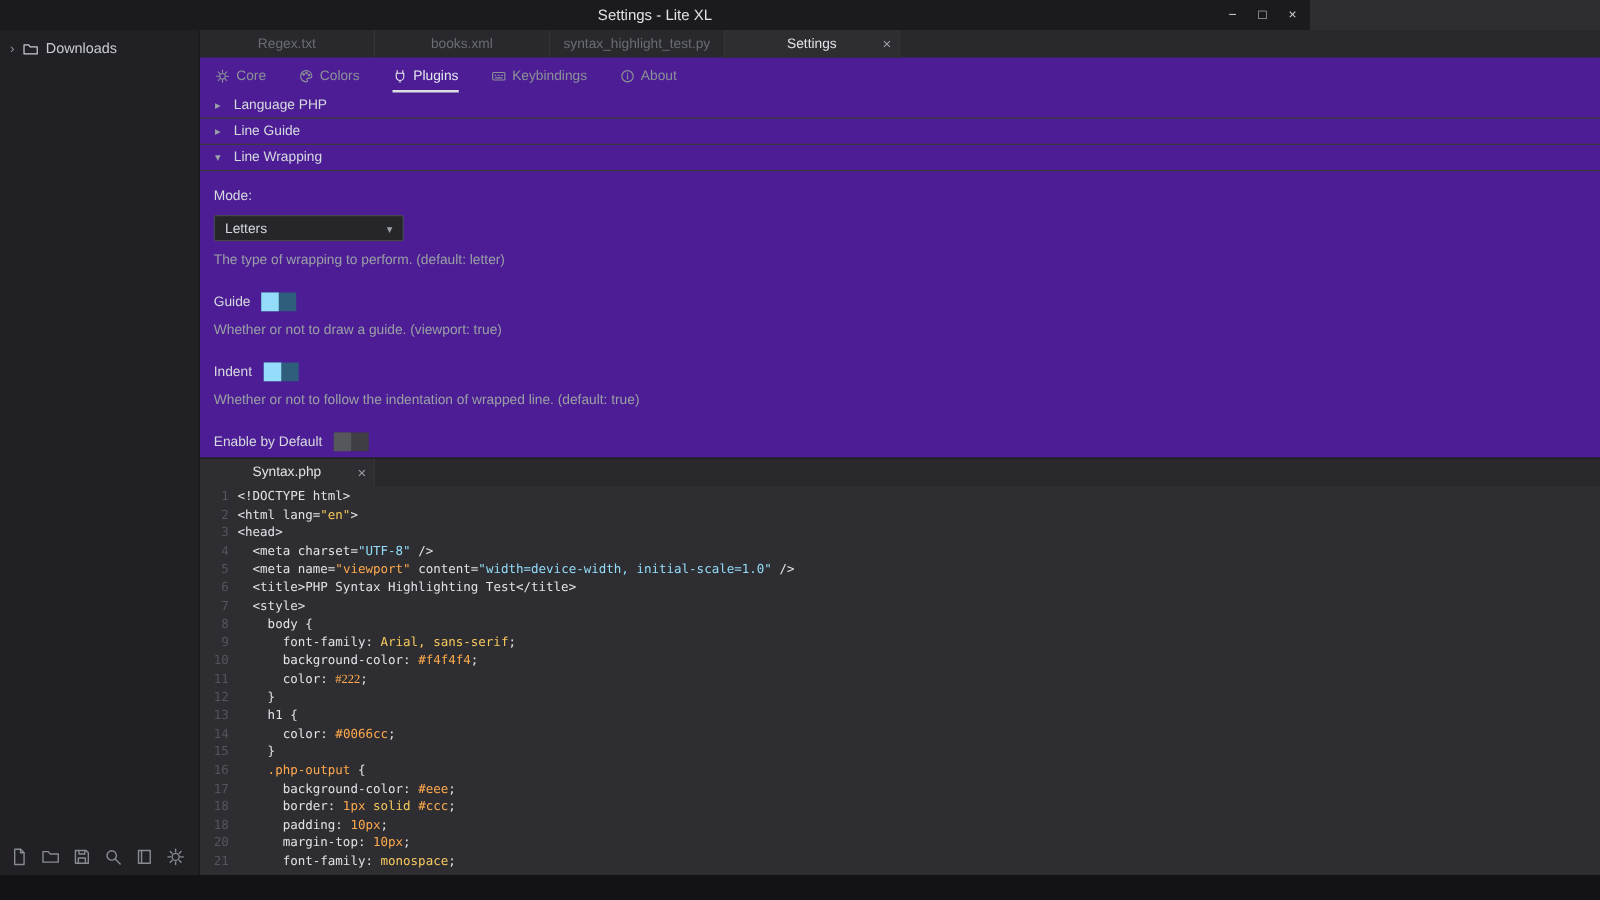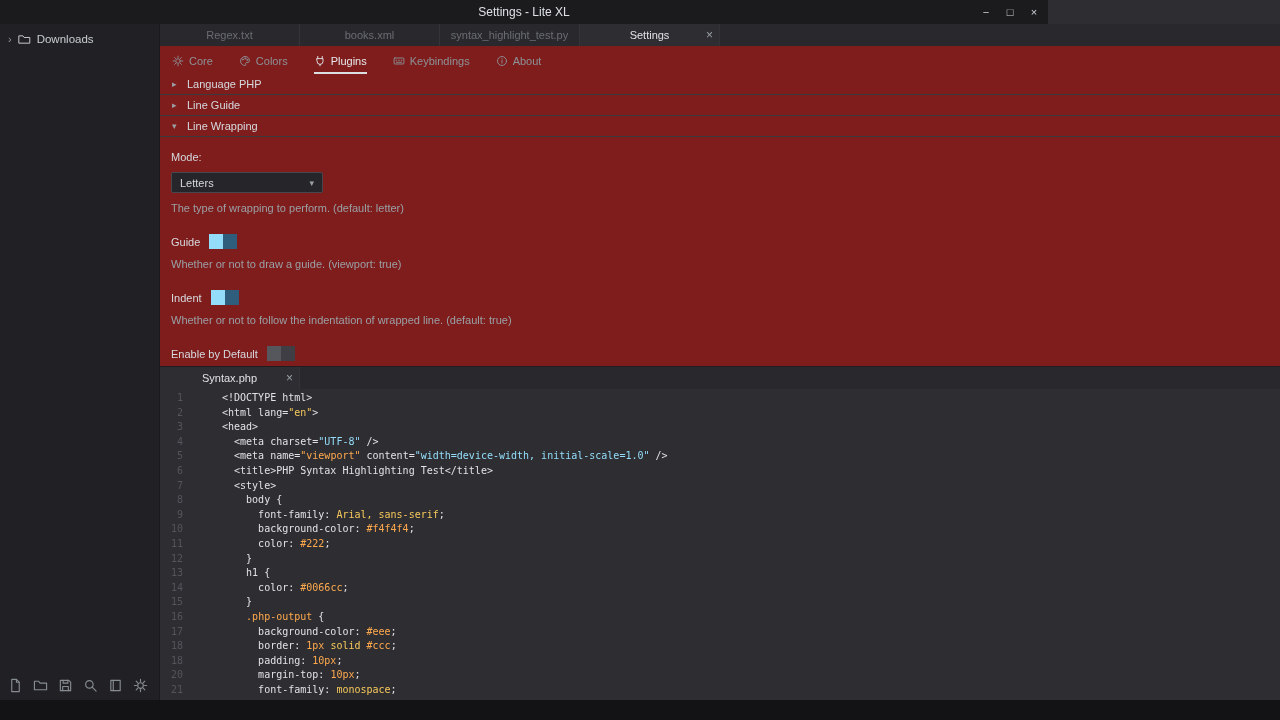--- a/index.html
+++ b/index.html
@@ -22,21 +22,21 @@
   .tree-item { display:flex; align-items:center; height:22px; margin-top:4px; padding-left:8px;
     gap:6px; color:#c8cdd2; font-size:11.5px; }
   .tree-chevron { color:#8f959b; font-size:11px; line-height:1; }
   .tree-folder { color:#c8cdd2; display:flex; }
   .tree-folder svg { width:13px; height:13px; }
   .side-toolbar { position:absolute; left:8px; bottom:7px; display:flex; gap:10px; color:#868c92; }
   .side-toolbar .tool { display:flex; cursor:default; }
   .side-toolbar svg { width:15px; height:15px; }
 
   
-  .main { position:absolute; left:160px; top:24px; width:1120px; height:520px; background:#7f1d1d; }
+  .main { position:absolute; left:160px; top:24px; width:1120px; height:520px; background:#4c1d95; }
 
   
   .doc-tabs { position:absolute; left:0; top:0; width:1120px; height:22px; background:#29292d; display:flex; }
   .tab { width:140px; height:22px; line-height:22px; text-align:center; font-size:11px;
     color:#696d72; border-right:1px solid #343438; position:relative; white-space:nowrap; overflow:hidden; }
   .tab.active { background:#2e2e32; color:#e1e1e6; }
   .tab .tab-close { position:absolute; right:6px; top:0; color:#9aa0a6; font-size:12px; }
 
   
   .settings-pane { position:absolute; left:0; top:22px; width:1120px; height:320px; overflow:hidden; }
@@ -64,21 +64,21 @@
   .toggle.off .knob { background:#56565d; }
 
   
   .editor-pane { position:absolute; left:0; top:342px; width:1120px; height:334px; background:#2e2e32;
     border-top:1px solid #1e1e21; overflow:hidden; }
   .editor-tabs { height:22px; background:#29292d; display:flex;align-items:flex-end; }
   .code { position:absolute; top:24px; left:0; right:0; bottom:0;
     font-family:"DejaVu Sans Mono", monospace; font-size:10px; line-height:14.6px; overflow:hidden; }
   .code-line { display:flex; height:14.6px; white-space:pre; }
   .ln { width:23px; text-align:right; color:#54545b; flex:none; }
-  .lt { padding-left:7px;margin-left:32px; }
+  .lt { padding-left:7px; }
 </style>
 </head>
 <body>
 
 <div class="titlebar">
   <div class="title">Settings - Lite XL</div>
   <div class="win-controls">
     <div class="win-btn">−</div>
     <div class="win-btn">□</div>
     <div class="win-btn">×</div>
@@ -248,21 +248,21 @@
         <div class="code-line"><span class="ln">1</span><span class="lt"><span style="color: rgb(225, 225, 230);">&lt;!DOCTYPE html&gt;</span></span></div>
         <div class="code-line"><span class="ln">2</span><span class="lt"><span style="color: rgb(225, 225, 230);">&lt;html lang=</span><span style="color: rgb(247, 201, 92);">"en"</span><span style="color: rgb(225, 225, 230);">&gt;</span></span></div>
         <div class="code-line"><span class="ln">3</span><span class="lt"><span style="color: rgb(225, 225, 230);">&lt;head&gt;</span></span></div>
         <div class="code-line"><span class="ln">4</span><span class="lt"><span style="color: rgb(225, 225, 230);">  &lt;meta charset=</span><span style="color: rgb(147, 221, 250);">"UTF-8"</span><span style="color: rgb(225, 225, 230);"> /&gt;</span></span></div>
         <div class="code-line"><span class="ln">5</span><span class="lt"><span style="color: rgb(225, 225, 230);">  &lt;meta name=</span><span style="color: rgb(255, 169, 77);">"viewport"</span><span style="color: rgb(225, 225, 230);"> content=</span><span style="color: rgb(147, 221, 250);">"width=device-width, initial-scale=1.0"</span><span style="color: rgb(225, 225, 230);"> /&gt;</span></span></div>
         <div class="code-line"><span class="ln">6</span><span class="lt"><span style="color: rgb(225, 225, 230);">  &lt;title&gt;</span><span style="color: rgb(225, 225, 230);">PHP Syntax Highlighting Test</span><span style="color: rgb(225, 225, 230);">&lt;/title&gt;</span></span></div>
         <div class="code-line"><span class="ln">7</span><span class="lt"><span style="color: rgb(225, 225, 230);">  &lt;style&gt;</span></span></div>
         <div class="code-line"><span class="ln">8</span><span class="lt"><span style="color: rgb(225, 225, 230);">    body {</span></span></div>
         <div class="code-line"><span class="ln">9</span><span class="lt"><span style="color: rgb(225, 225, 230);">      font-family: </span><span style="color: rgb(247, 201, 92);">Arial, sans-serif</span><span style="color: rgb(225, 225, 230);">;</span></span></div>
         <div class="code-line"><span class="ln">10</span><span class="lt"><span style="color: rgb(225, 225, 230);">      background-color: </span><span style="color: rgb(255, 169, 77);">#f4f4f4</span><span style="color: rgb(225, 225, 230);">;</span></span></div>
-        <div class="code-line"><span class="ln">11</span><span class="lt"><span style="color: rgb(225, 225, 230);">      color: </span><span style="color: rgb(255, 169, 77);">#222</span><span style="color: rgb(225, 225, 230);">;</span></span></div>
+        <div class="code-line"><span class="ln">11</span><span class="lt"><span style="color: rgb(225, 225, 230);">      color: </span><span style="color: rgb(255, 169, 77); font-family: Liberation Serif, serif;">#222</span><span style="color: rgb(225, 225, 230);">;</span></span></div>
         <div class="code-line"><span class="ln">12</span><span class="lt"><span style="color: rgb(225, 225, 230);">    }</span></span></div>
         <div class="code-line"><span class="ln">13</span><span class="lt"><span style="color: rgb(225, 225, 230); text-align: right;">    h1 {</span></span></div>
         <div class="code-line"><span class="ln">14</span><span class="lt"><span style="color: rgb(225, 225, 230);">      color: </span><span style="color: rgb(255, 169, 77);">#0066cc</span><span style="color: rgb(225, 225, 230);">;</span></span></div>
         <div class="code-line"><span class="ln">15</span><span class="lt"><span style="color: rgb(225, 225, 230);">    }</span></span></div>
         <div class="code-line"><span class="ln">16</span><span class="lt"><span style="color: rgb(225, 225, 230);">    </span><span style="color: rgb(255, 169, 77);">.php-output</span><span style="color: rgb(225, 225, 230);"> {</span></span></div>
         <div class="code-line"><span class="ln">17</span><span class="lt"><span style="color: rgb(225, 225, 230);">      background-color: </span><span style="color: rgb(255, 169, 77);">#eee</span><span style="color: rgb(225, 225, 230);">;</span></span></div>
         <div class="code-line"><span class="ln">18</span><span class="lt"><span style="color: rgb(225, 225, 230);">      border: </span><span style="color: rgb(255, 169, 77);">1px</span><span style="color: rgb(225, 225, 230);"> </span><span style="color: rgb(247, 201, 92);">solid</span><span style="color: rgb(225, 225, 230);"> </span><span style="color: rgb(255, 169, 77);">#ccc</span><span style="color: rgb(225, 225, 230);">;</span></span></div>
         <div class="code-line"><span class="ln">18</span><span class="lt"><span style="color: rgb(225, 225, 230);">      padding: </span><span style="color: rgb(255, 169, 77);">10px</span><span style="color: rgb(225, 225, 230);">;</span></span></div>
         <div class="code-line"><span class="ln">20</span><span class="lt"><span style="color: rgb(225, 225, 230);">      margin-top: </span><span style="color: rgb(255, 169, 77);">10px</span><span style="color: rgb(225, 225, 230);">;</span></span></div>
         <div class="code-line"><span class="ln">21</span><span class="lt"><span style="color: rgb(225, 225, 230);">      font-family: </span><span style="color: rgb(247, 201, 92);">monospace</span><span style="color: rgb(225, 225, 230);">;</span></span></div>

